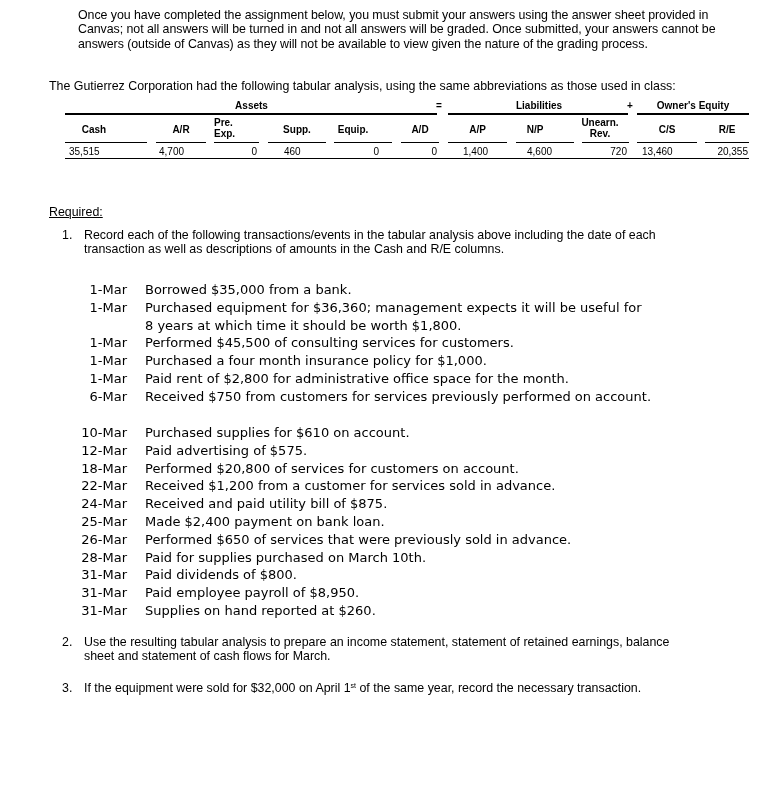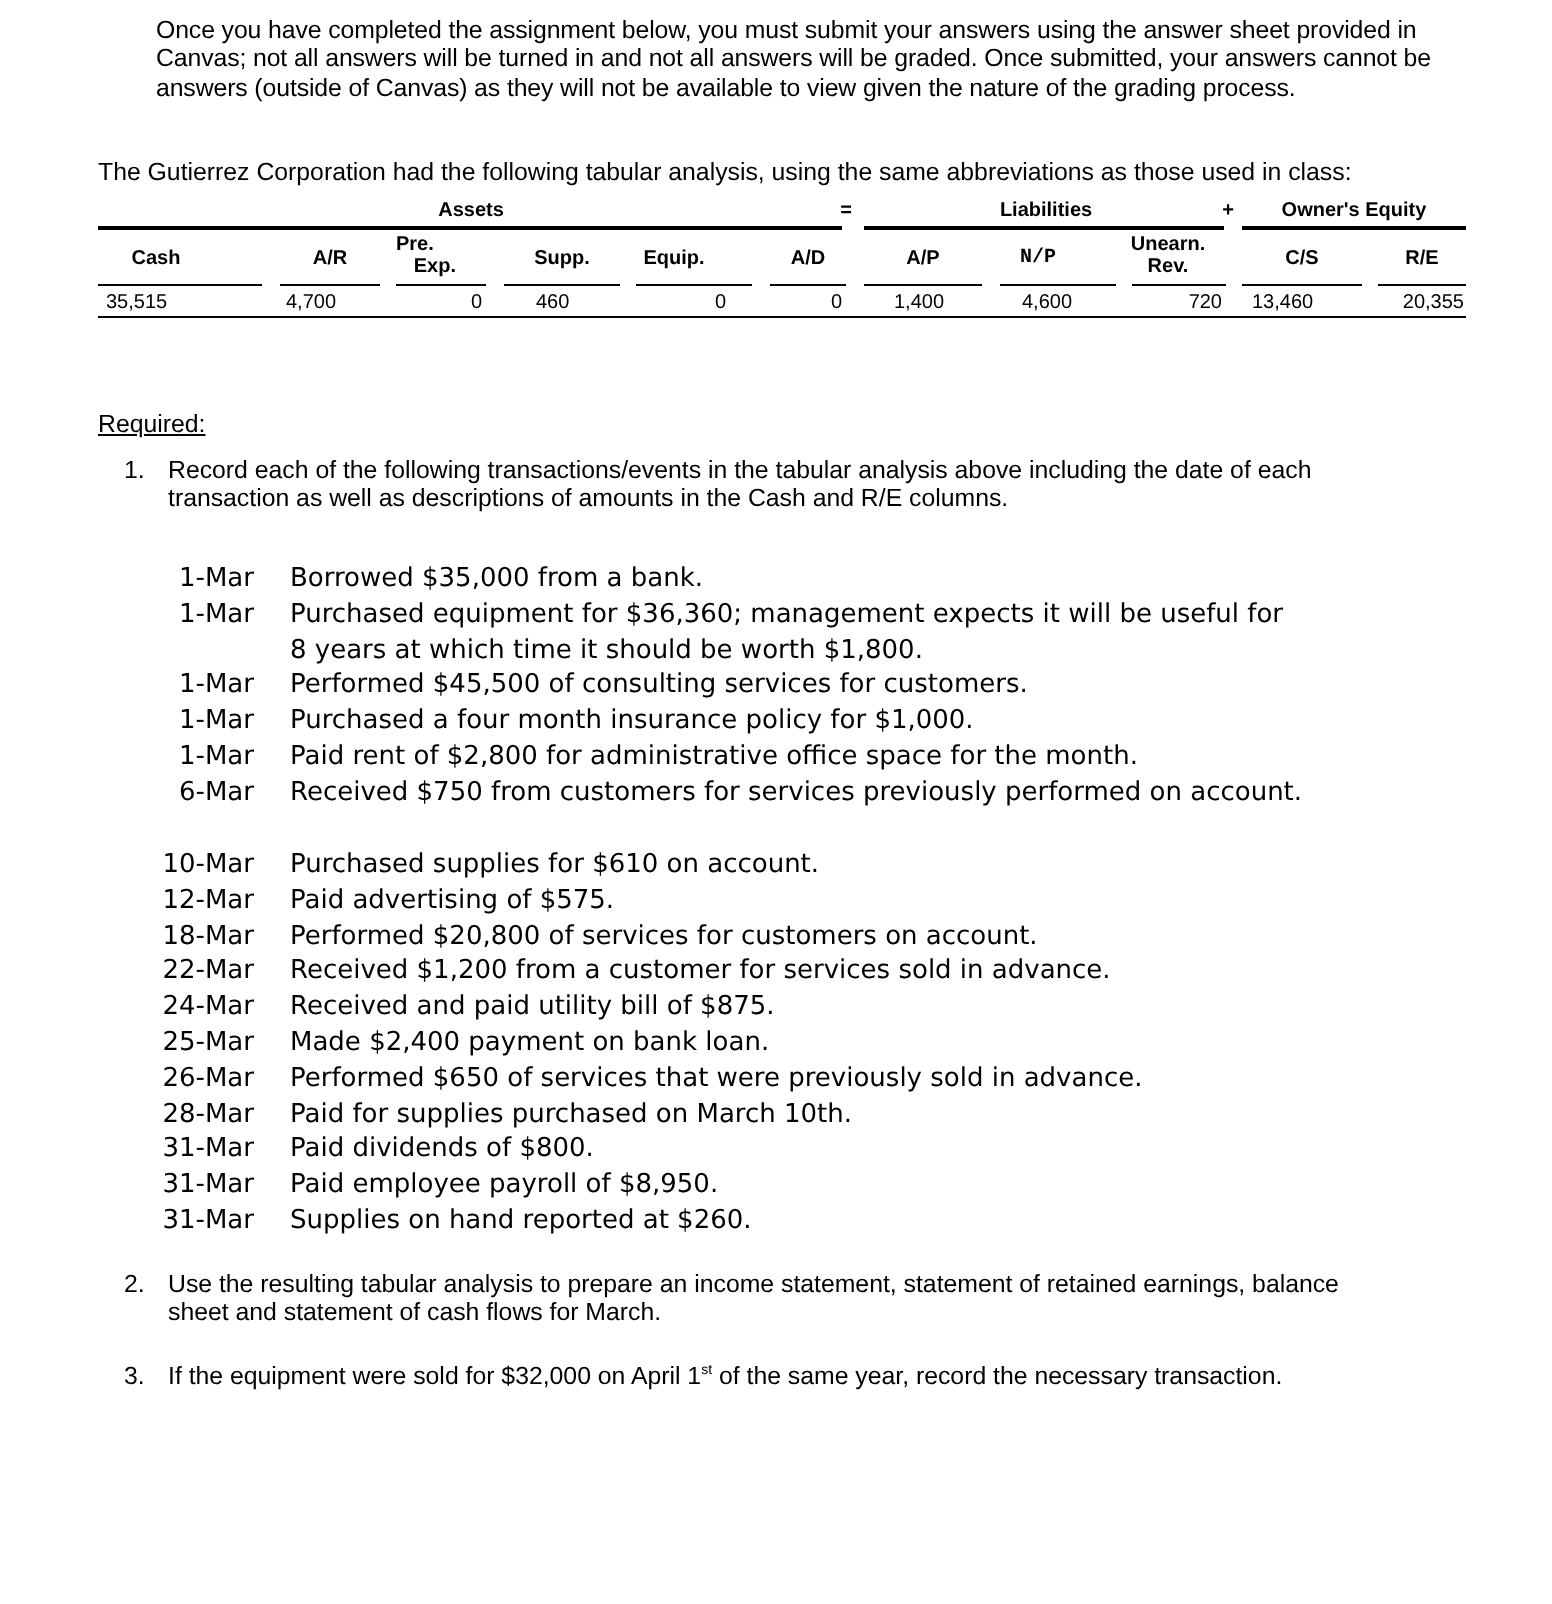--- a/index.html
+++ b/index.html
@@ -3,21 +3,21 @@
 <meta charset="utf-8">
 <style>
   html, body { margin:0; padding:0; background:#ffffff; }
   body { width:776px; height:802px; position:relative; overflow:hidden; color:#000; }
   .arial { font-family: "Liberation Sans", sans-serif; }
   .verd { font-family: "DejaVu Sans", sans-serif; }
   .intro { position:absolute; left:49px; top:8px; width:700px; font-size:12.4px; line-height:14.4px; letter-spacing:-0.05px;margin-left:29px; }
   .intro p { margin:0; }
   .lead { position:absolute; left:49px; top:79px; font-size:12.4px; }
   
-  .tbl { position:absolute; left:0; top:0; width:704px; height:170px; font-family:"Liberation Sans", sans-serif; font-size:10px; font-weight:bold; }
+  .tbl { position:absolute; left:16px; top:0; width:704px; height:170px; font-family:"Liberation Sans", sans-serif; font-size:10px; font-weight:bold; }
   .line { position:absolute; background:#000; height:1px; }
   .line2 { position:absolute; background:#000; height:1.5px; }
   .hdr { position:absolute; text-align:center; font-weight:bold; font-size:10px; line-height:11px; }
   .val { position:absolute; font-weight:normal; font-size:10px; line-height:11px; }
   .req { position:absolute; left:49px; top:205px; font-size:12.4px; text-decoration:underline; }
   .item { position:absolute; left:62px; font-size:12.4px; line-height:14.4px; width:680px; }
   .item .num { position:absolute; left:0; top:0; }
   .item .txt { position:absolute; left:22px; top:0; width:660px; }
   .tx { position:absolute; left:86px; font-size:13px; line-height:17.8px; }
   .tx .row { position:relative; height:17.8px; white-space:nowrap; }
@@ -43,26 +43,26 @@
   <div class="hdr" style="left:609px;width:10px;top:100px;">+</div>
   <div class="hdr" style="left:621px;width:112px;top:100px;">Owner's Equity</div>
 
   <div class="line2" style="left:49px;top:113px;width:372px;"></div>
   <div class="line2" style="left:432px;top:113px;width:180px;"></div>
   <div class="line2" style="left:621px;top:113px;width:112px;"></div>
 
   <div class="hdr" style="left:49px;width:58px;top:124px;">Cash</div>
   <div class="hdr" style="left:140px;width:50px;top:124px;">A/R</div>
   <div class="hdr" style="left:198px;width:30px;top:117px;text-align:left;">Pre.</div>
-  <div class="hdr" style="left:198px;width:30px;top:128px;text-align:right;">Exp.</div>
+  <div class="hdr" style="left:198px;width:30px;top:128px;text-align:left;">Exp.</div>
   <div class="hdr" style="left:252px;width:58px;top:124px;">Supp.</div>
   <div class="hdr" style="left:318px;width:38px;top:124px;">Equip.</div>
   <div class="hdr" style="left:385px;width:38px;top:124px;">A/D</div>
   <div class="hdr" style="left:432px;width:59px;top:124px;">A/P</div>
-  <div class="hdr" style="left:500px;width:38px;top:124px;font-family:Liberation Mono, monospace;">N/P</div>
+  <div class="hdr" style="left:500px;width:38px;top:124px;">N/P</div>
   <div class="hdr" style="left:560px;width:48px;top:117px;">Unearn.</div>
   <div class="hdr" style="left:560px;width:48px;top:128px;">Rev.</div>
   <div class="hdr" style="left:621px;width:60px;top:124px;">C/S</div>
   <div class="hdr" style="left:689px;width:44px;top:124px;">R/E</div>
 
   <div class="line" style="left:49px;top:142px;width:82px;"></div>
   <div class="line" style="left:140px;top:142px;width:50px;"></div>
   <div class="line" style="left:198px;top:142px;width:45px;"></div>
   <div class="line" style="left:252px;top:142px;width:58px;"></div>
   <div class="line" style="left:318px;top:142px;width:58px;"></div>

